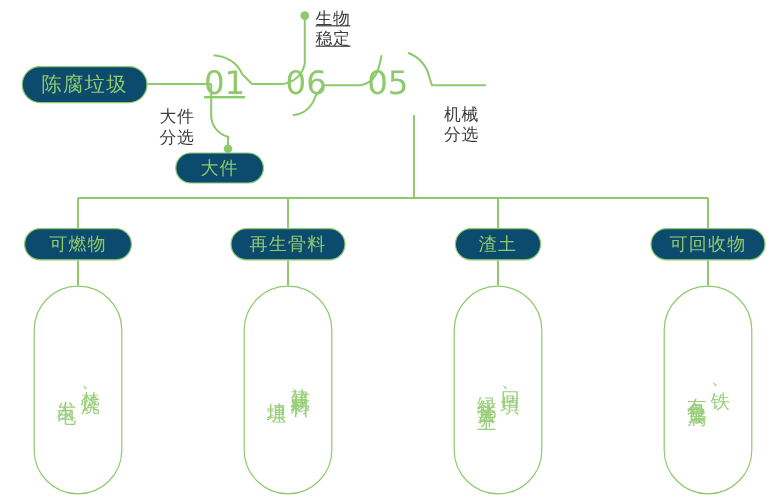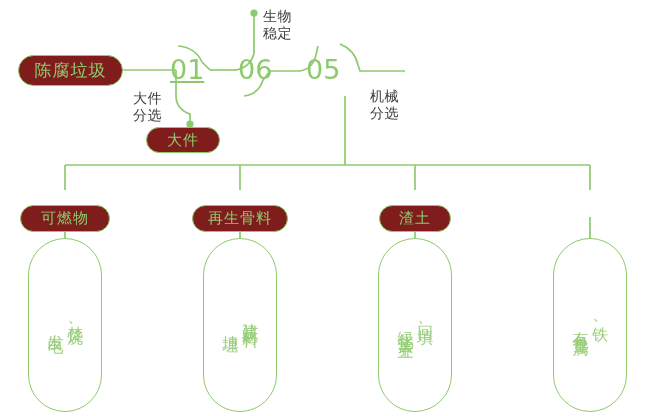--- a/index.html
+++ b/index.html
@@ -29,42 +29,42 @@
     box-sizing: border-box;
     display: flex;
     align-items: center;
     justify-content: center;
   }
   
   .pill {
     border: 1.6px solid #8ECA6C;
     border-radius: 999px;
     color: #8ECA6C;
-    background: #7f1d1d;
+    background: #0c4a6e;
     letter-spacing: 1px;
     white-space: nowrap;
   }
   .pill-root {
     left: 18px;
     top: 55px;
     width: 105px;
     height: 31px;
     font-size: 17px;
   }
   .pill-daijian {
     left: 146px;
     top: 127px;
     width: 74px;
     height: 26px;
     font-size: 15px;
   }
   .pill-cat {
     height: 27px;
     font-size: 15px;
-    top: 205px;
+    top: 190px;
   }
   
   .stage-num {
     position: absolute;
     color: #8ECA6C;
     font-size: 27px;
     font-family: "DejaVu Sans", "Liberation Sans", sans-serif;
     letter-spacing: 0px;
     line-height: 1;
   }
@@ -152,40 +152,41 @@
     <circle cx="254" cy="13" r="3.6" fill="#8ECA6C"></circle>
     <circle cx="190" cy="124" r="3.6" fill="#8ECA6C"></circle>
   </svg>
 
   <div class="node pill pill-root">陈腐垃圾</div>
 
   <div class="stage-num" style="left:170px; top:56px;text-decoration:underline;">01</div>
   <div class="stage-num" style="left:238px; top:56px;">06</div>
   <div class="stage-num" style="left:306px; top:56px;">05</div>
 
-  <div class="annot" style="left:263px; top:8px;">
+  <div class="annot" style="left:263px; top:8px;text-decoration:underline;">
     <div>生物</div>
     <div>稳定</div>
   </div>
 
   <div class="annot" style="left:133px; top:90px;">
     <div>大件</div>
     <div>分选</div>
   </div>
 
   <div class="annot" style="left:370px; top:88px;">
     <div>机械</div>
     <div>分选</div>
   </div>
 
   <div class="node pill pill-daijian">大件</div>
 
   <div class="node pill pill-cat" style="left:20px; width:90px;">可燃物</div>
   <div class="node pill pill-cat" style="left:379px; width:72px;">渣土</div>
   <div class="node pill pill-cat" style="left:192px; width:96px;">再生骨料</div>
+  <div class="node pill pill-cat" style="left:542px; width:96px;">可回收物</div>
 
   <div class="outbox" style="left:28px; width:74px;">
     <div class="vtext">
       <div class="vcol">焚烧、</div>
       <div class="vcol">发电</div>
     </div>
   </div>
 
   <div class="outbox" style="left:203px; width:74px;">
     <div class="vtext">

